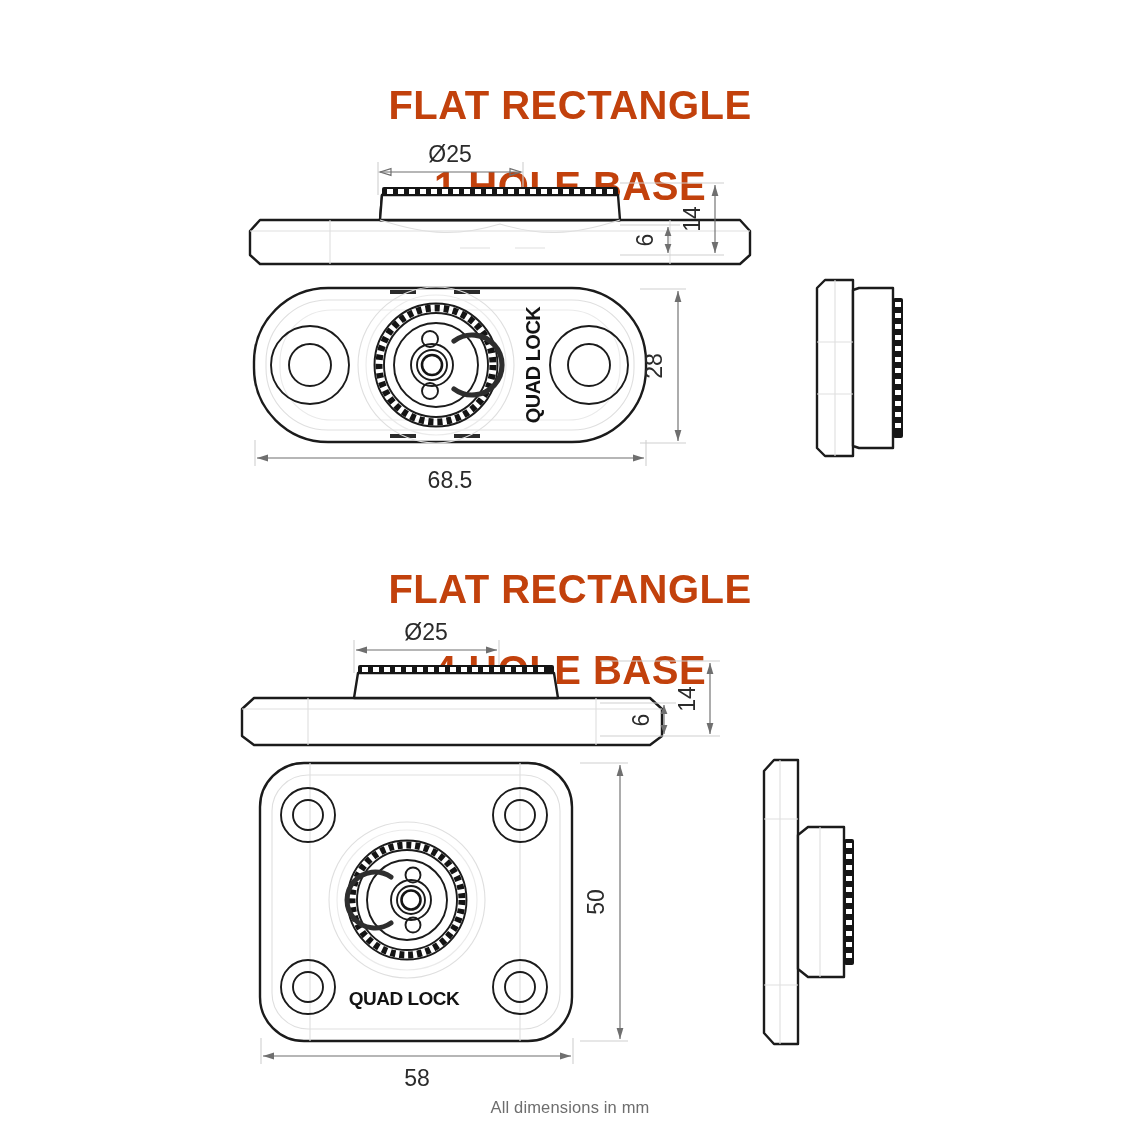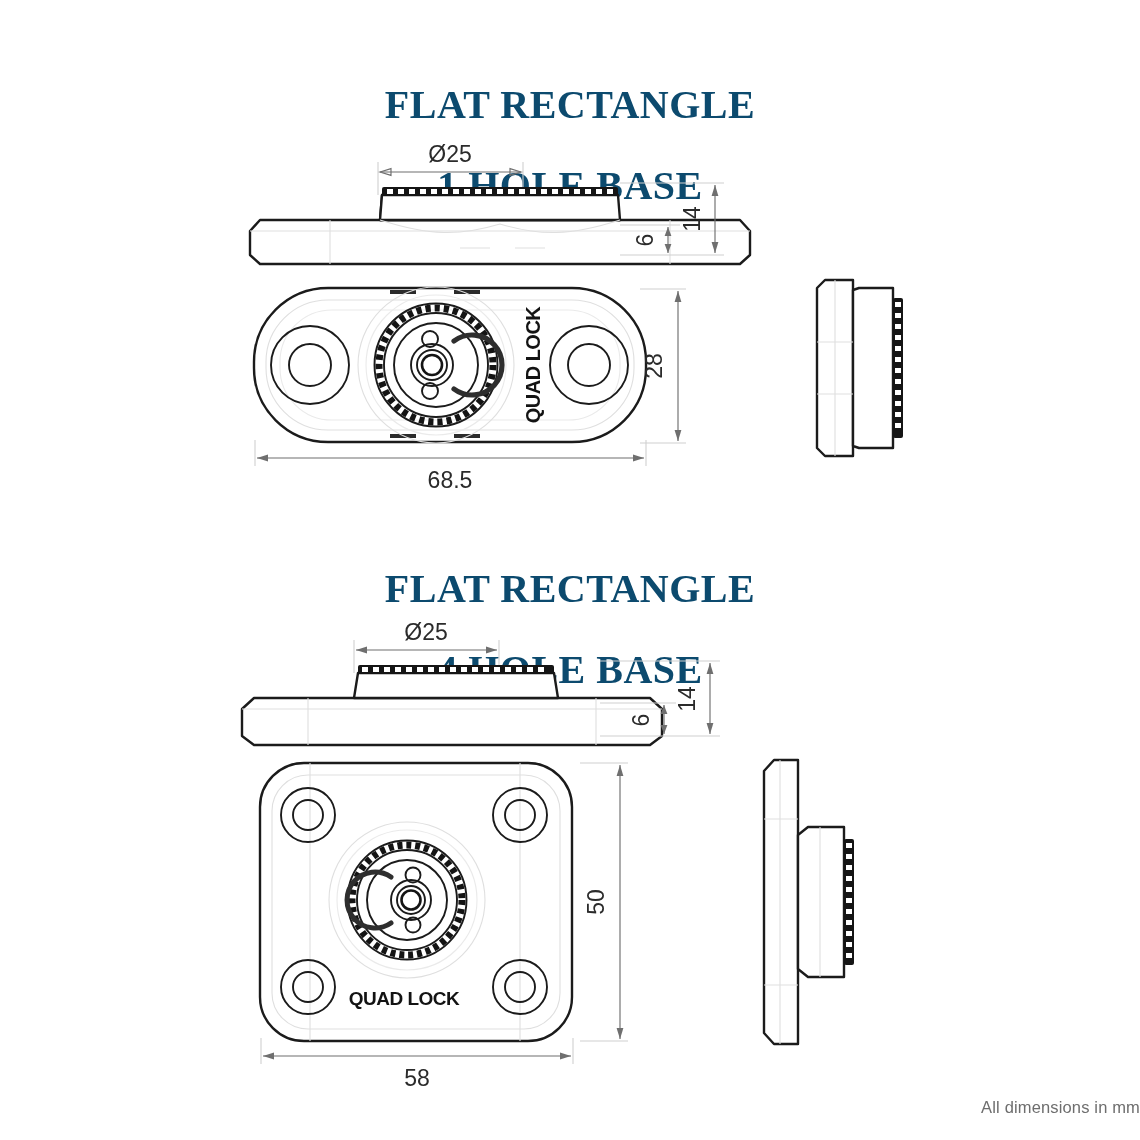--- a/index.html
+++ b/index.html
@@ -13,31 +13,30 @@
   .sheet{position:absolute;inset:0;}
 
   
   .title{
     position:absolute;left:0;right:0;
     text-align:center;
     font-weight:700;
     font-size:40px;
     line-height:1.02;
     letter-spacing:0.5px;
-    color:#0c4a6e;
+    color:#c2410c;
     white-space:pre-line;
-    font-family:Liberation Serif, serif;
   }
   .title.t1{top:44px;}
   .title.t2{top:528px;}
 
   
   .footer-note{
     position:absolute;left:0;right:0;top:1098px;
-    text-align:right;
+    text-align:center;
     font-size:16.5px;
     color:#6e6e6e;
     letter-spacing:0.15px;
   }
 
   
   .layer{position:absolute;overflow:visible;}
 
   
   .outline{fill:#ffffff;stroke:#1b1b1b;stroke-width:2.4;stroke-linejoin:round;}

